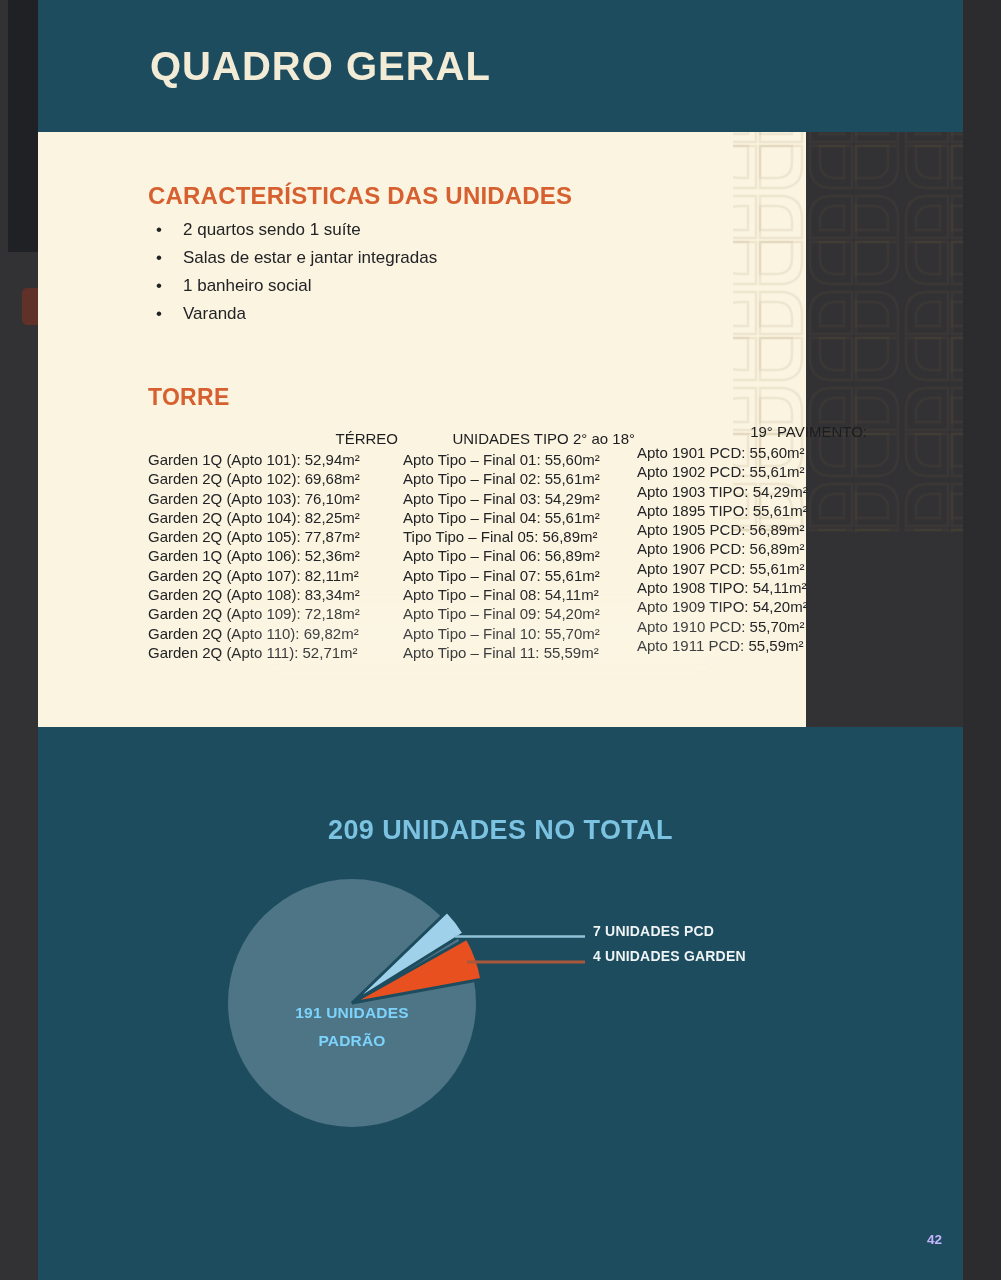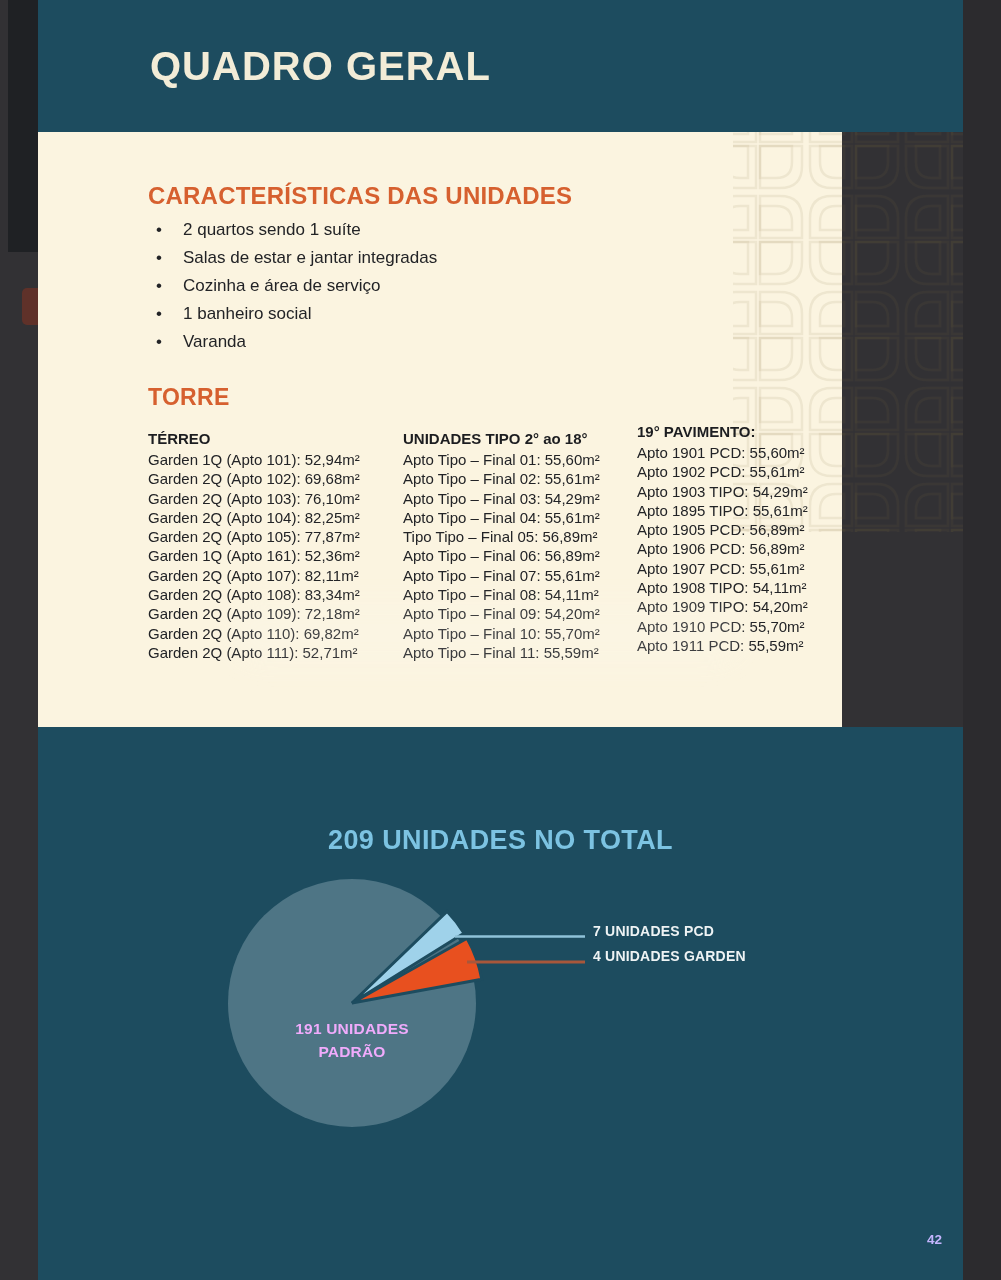--- a/index.html
+++ b/index.html
@@ -9,21 +9,21 @@
     font-family:"Liberation Sans", sans-serif;
     -webkit-font-smoothing:antialiased;
   }
   
   .strip-left{position:absolute;left:0;top:0;width:38px;height:1280px;background:#323134;}
   .strip-left .dark-block{position:absolute;left:8px;top:0;width:30px;height:252px;background:#1f2124;}
   .strip-left .red-tab{position:absolute;left:22px;top:288px;width:16px;height:37px;background:#63date;background:#5f3129;border-radius:5px 0 0 5px;}
   .strip-right{position:absolute;left:963px;top:0;width:38px;height:1280px;background:#2c2b2e;}
 
   
-  .page{position:absolute;left:38px;top:0;width:768px;height:1280px;background:#fbf4e0;padding-left:36px;}
+  .page{position:absolute;left:38px;top:0;width:768px;height:1280px;background:#fbf4e0;}
   .pattern-svg{position:absolute;left:0;top:0;pointer-events:none;}
 
   .band{position:absolute;left:0;top:0;width:925px;height:132px;background:#1d4c5f;}
   .band h1{
     position:absolute;left:112px;top:44px;margin:0;
     font-size:40px;font-weight:bold;letter-spacing:1px;color:#f2ecd7;
   }
 
   .content{position:absolute;left:0;top:132px;width:925px;height:595px;}
   .content h2{
@@ -35,44 +35,44 @@
   .char-list li::before{content:"•";width:27px;flex:0 0 27px;color:#222326;font-size:17px;}
   .content h3{
     position:absolute;left:110px;top:252px;margin:0;
     font-size:23px;font-weight:bold;color:#d6602f;letter-spacing:.3px;
   }
   .torre-cols{position:absolute;left:0;top:298px;width:925px;}
   .tcol{position:absolute;top:0;}
   .tcol.c1{left:110px;width:250px;}
   .tcol.c2{left:365px;width:232px;}
   .tcol.c3{left:599px;width:230px;top:-7px;}
-  .tcol .colh{margin:0 0 3px 0;font-size:15px;font-weight:bold;color:#1c1d20;}
+  .tcol .colh{margin:0 0 3px 0;font-size:15px;font-weight:normal;color:#1c1d20;text-align:right;}
   .tcol .row{margin:0;font-size:15px;line-height:19.3px;color:#222326;white-space:nowrap;}
 
   .watermark{
     position:absolute;left:192px;top:470px;width:515px;height:62px;
     background:rgba(252,250,242,.26);filter:blur(12px);border-radius:30px;opacity:.55;
   }
 
   
   .chart-sec{position:absolute;left:0;top:727px;width:925px;height:553px;background:#1d4c5f;}
   .chart-sec h2{
-    position:absolute;left:0;top:98px;width:925px;margin:0;text-align:center;
+    position:absolute;left:0;top:88px;width:925px;margin:0;text-align:center;
     font-size:27px;font-weight:bold;color:#7cc3e2;letter-spacing:.4px;
   }
   #pie-svg{position:absolute;left:0;top:0;}
   .callout{
     position:absolute;left:555px;font-size:14px;font-weight:bold;color:#eef3f4;
     letter-spacing:.2px;white-space:nowrap;
   }
   .callout.pcd{top:196px;}
   .callout.garden{top:221px;}
   .pie-center-label{
-    position:absolute;left:229px;top:290px;width:170px;text-align:center;
-    font-size:15.5px;line-height:23px;font-weight:bold;color:#f0abfc;letter-spacing:.2px;
+    position:absolute;left:229px;top:272px;width:170px;text-align:center;
+    font-size:15.5px;line-height:28px;font-weight:bold;color:#7dd3fc;letter-spacing:.2px;
   }
   .pagenum{
     position:absolute;left:854px;top:505px;width:50px;text-align:right;
     font-size:13.5px;font-weight:bold;color:#c4b5fd;
   }
 </style>
 </head>
 <body>
 
 <div class="strip-left">
@@ -107,36 +107,35 @@
 
   <header class="band">
     <h1>QUADRO GERAL</h1>
   </header>
 
   <section class="content">
     <h2>CARACTERÍSTICAS DAS UNIDADES</h2>
     <ul class="char-list">
       <li>2 quartos sendo 1 suíte</li>
       <li>Salas de estar e jantar integradas</li>
-      <li>Cozinha e área de serviço</li>
       <li>1 banheiro social</li>
       <li>Varanda</li>
     </ul>
 
     <h3>TORRE</h3>
 
     <div class="torre-cols">
       <div class="tcol c1">
         <p class="colh">TÉRREO</p>
         <p class="row">Garden 1Q (Apto 101): 52,94m²</p>
         <p class="row">Garden 2Q (Apto 102): 69,68m²</p>
         <p class="row">Garden 2Q (Apto 103): 76,10m²</p>
         <p class="row">Garden 2Q (Apto 104): 82,25m²</p>
         <p class="row">Garden 2Q (Apto 105): 77,87m²</p>
-        <p class="row">Garden 1Q (Apto 161): 52,36m²</p>
+        <p class="row">Garden 1Q (Apto 106): 52,36m²</p>
         <p class="row">Garden 2Q (Apto 107): 82,11m²</p>
         <p class="row">Garden 2Q (Apto 108): 83,34m²</p>
         <p class="row">Garden 2Q (Apto 109): 72,18m²</p>
         <p class="row">Garden 2Q (Apto 110): 69,82m²</p>
         <p class="row">Garden 2Q (Apto 111): 52,71m²</p>
       </div>
       <div class="tcol c2">
         <p class="colh">UNIDADES TIPO 2° ao 18°</p>
         <p class="row">Apto Tipo – Final 01: 55,60m²</p>
         <p class="row">Apto Tipo – Final 02: 55,61m²</p>

